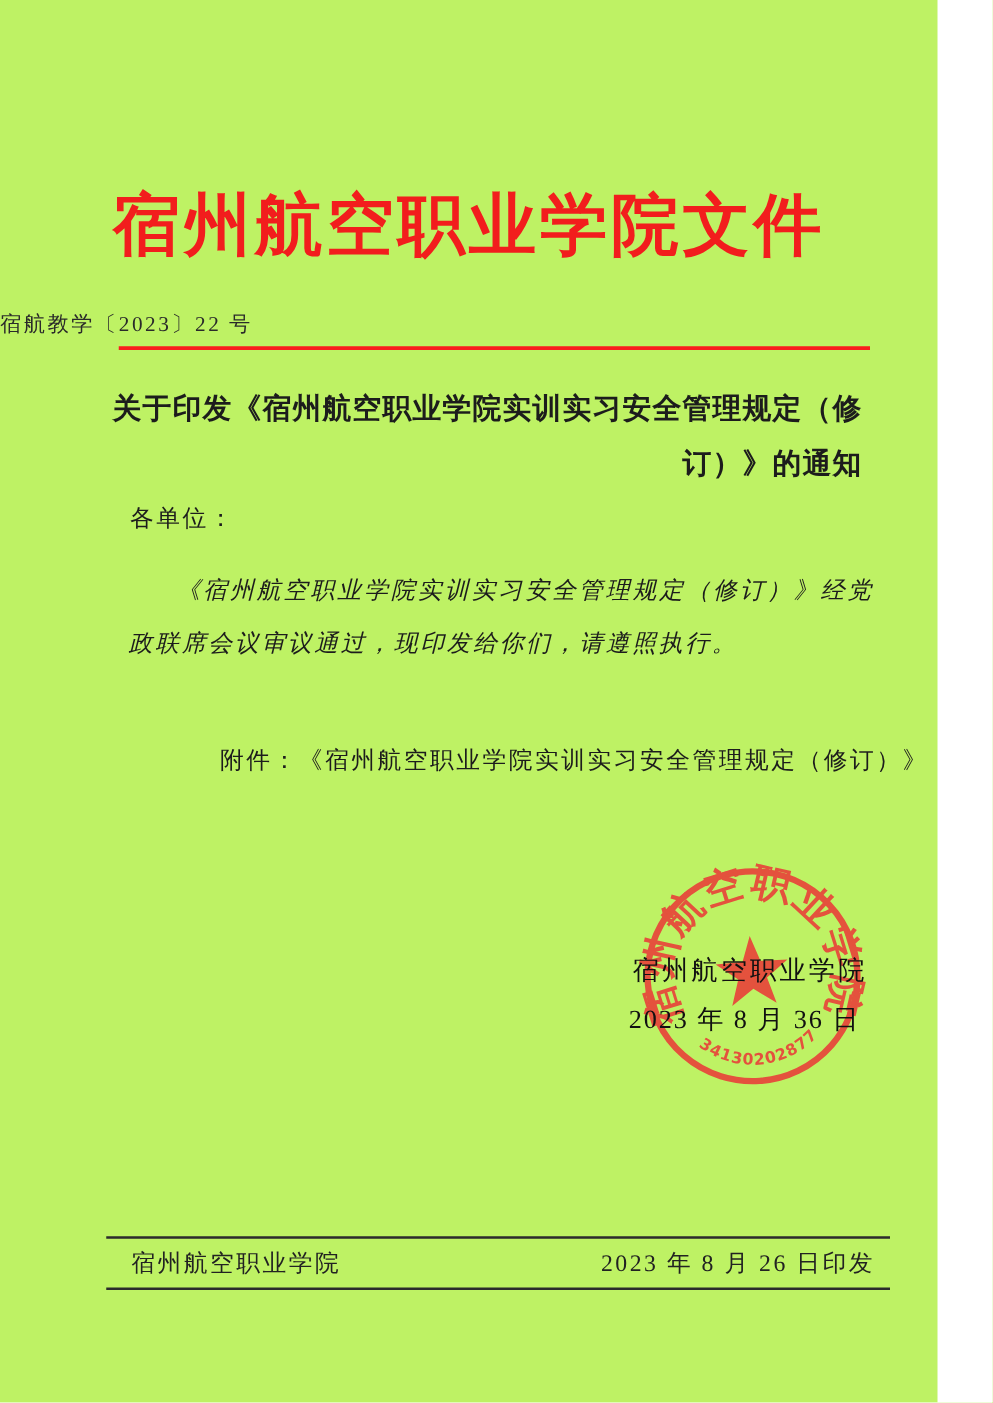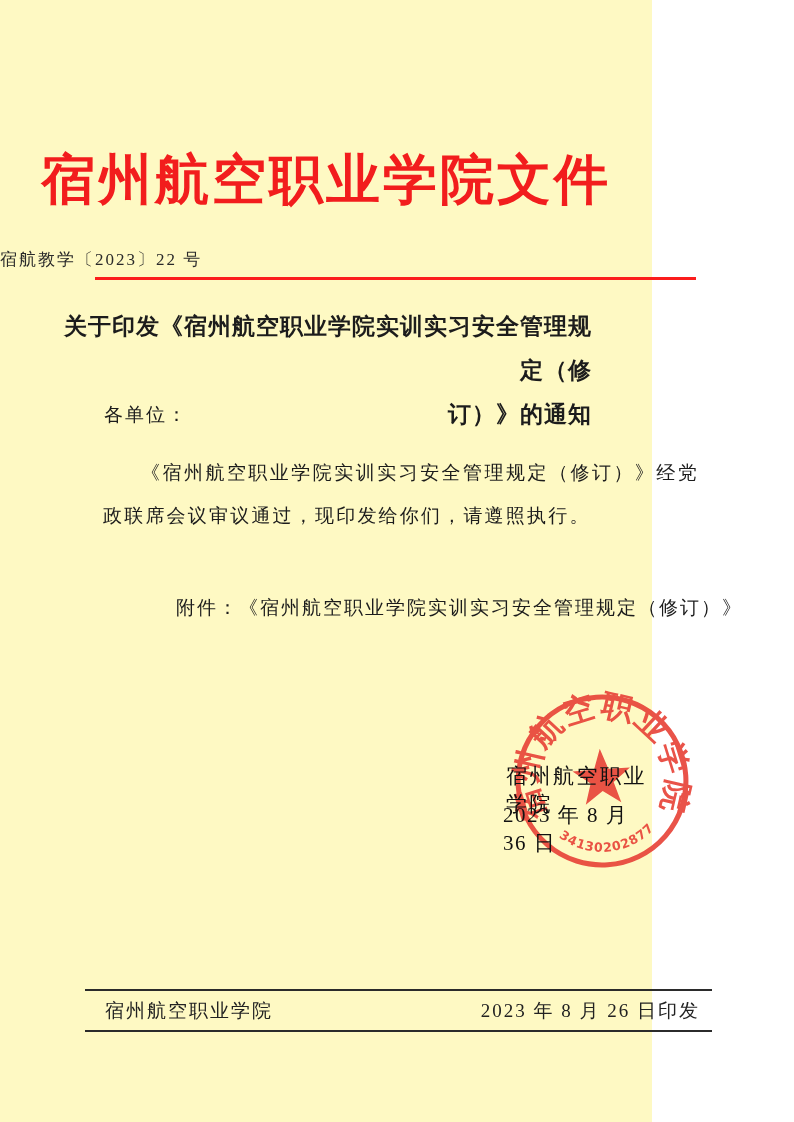--- a/index.html
+++ b/index.html
@@ -1,22 +1,22 @@
 <!DOCTYPE html>
 <html><head>
 <meta charset="utf-8">
 <style>
   * { margin: 0; padding: 0; box-sizing: border-box; }
   html, body { background: #ffffff; }
   body { width: 794px; height: 1122px; position: relative; overflow: hidden; }
 
   .page {
     position: absolute; left: 0; top: 0;
-    width: 652px; height: 1122px;
-    background: #fef9c3;
+    width: 750px; height: 1122px;
+    background: #bef264;
     font-family: "Liberation Serif", "DejaVu Serif", serif;
     color: #1c1c1c;
   }
 
   .doc-header {
     position: absolute; top: 148px; left: 0; width: 100%;
     text-align: center;
     font-size: 54px; font-weight: bold;
     color: #f21d1d;
     letter-spacing: 3px;
@@ -51,20 +51,21 @@
   }
 
   .body-paragraph {
     position: absolute; top: 451px; left: 103px;
     width: 596px;
     font-size: 19px;
     letter-spacing: 2.2px;
     line-height: 43px;
     text-indent: 2em;
     text-align: justify;
+    font-style: italic;
   }
 
   .attachment-line {
     position: absolute; top: 595px; left: 103px;
     width: 640px;
     font-size: 19px;
     letter-spacing: 2px;
     text-indent: 2em;
     text-align: right;
   }

